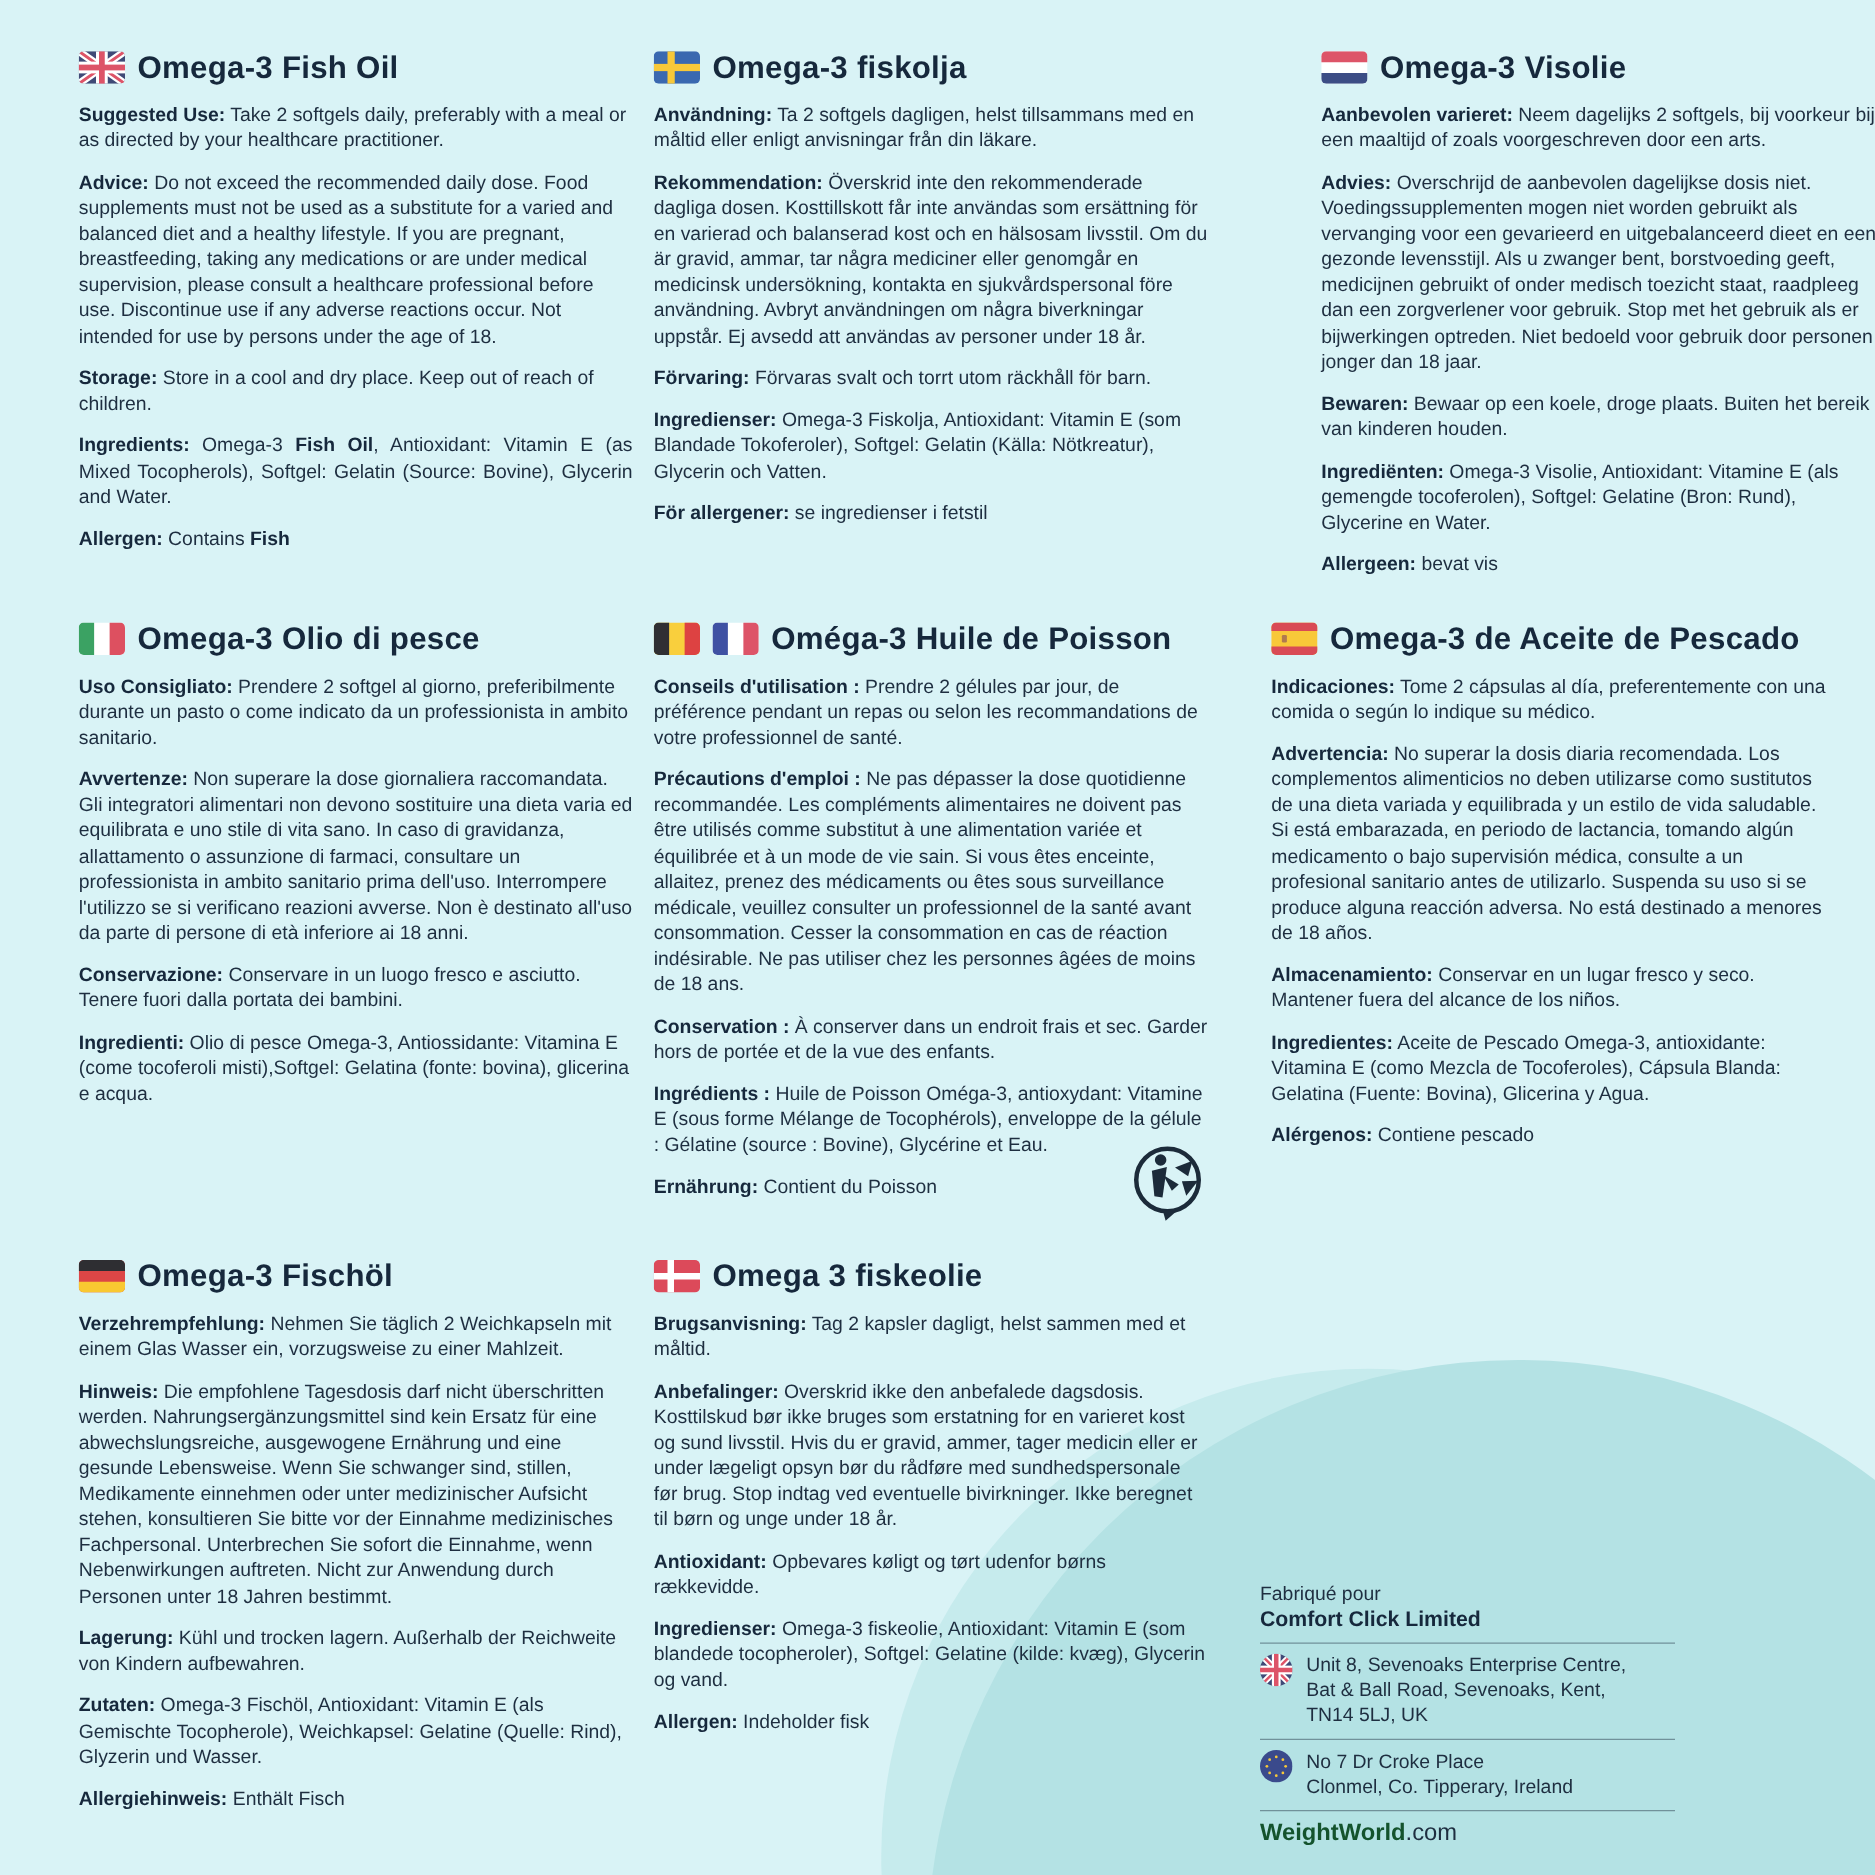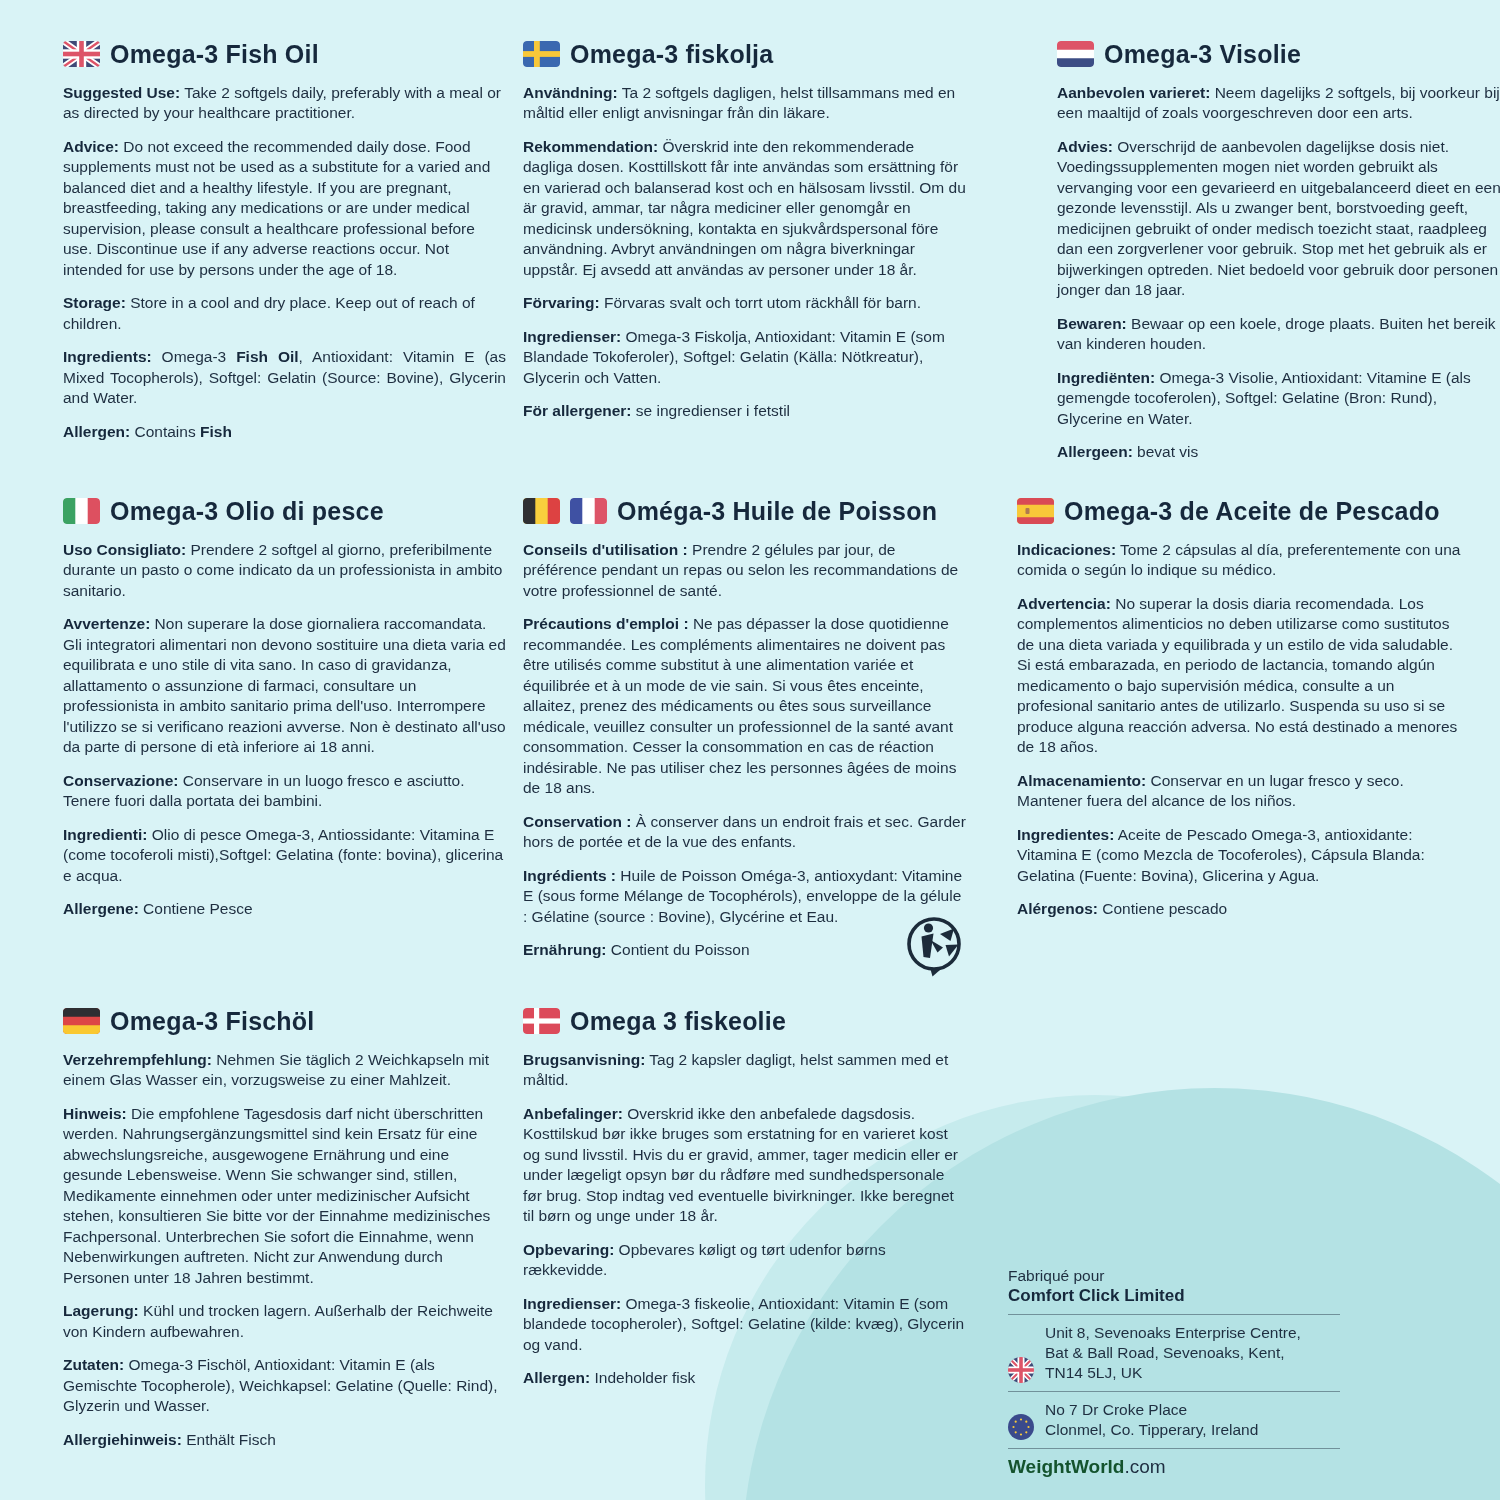--- a/index.html
+++ b/index.html
@@ -32,21 +32,21 @@
   .lang-section p:last-child{margin-bottom:0;}
   .lang-section p.justify{text-align:justify;}
   .b{font-weight:700;color:#16283c;}
 
   .triman{position:absolute;left:903px;top:908px;width:66px;height:74px;}
 
   .footer{position:absolute;left:1008px;top:1266px;width:332px;font-size:15.5px;line-height:20px;}
   .footer .made-for{margin:0;}
   .footer .company{margin:0;font-size:17px;font-weight:700;color:#16283c;}
   .footer hr{border:none;border-top:1px solid rgba(30,46,64,.45);margin:8px 0;}
-  .addr-row{display:flex;align-items:flex-end;gap:11px;}
+  .addr-row{display:flex;align-items:flex-start;gap:11px;}
   .addr-row .cflag{flex:0 0 auto;line-height:0;}
   .addr-text{white-space:pre-line;font-size:15.5px;line-height:20px;}
   .site{font-size:19px;margin-top:2px;}
   .site .wb{font-weight:700;color:#14532d;margin-top:20px;}
 </style>
 </head>
 <body>
 
 <div class="canvas">
   <div class="bg-circle light"></div>
@@ -116,21 +116,20 @@
               <path d="M3 0 h9.3 v26 h-9.3 a3 3 0 0 1 -3 -3 v-20 a3 3 0 0 1 3 -3 Z" fill="#3ba263"></path>
               <path d="M24.7 0 h9.3 a3 3 0 0 1 3 3 v20 a3 3 0 0 1 -3 3 h-9.3 Z" fill="#dd5060"></path>
             </svg>
           </span>
           <h2>Omega-3 Olio di pesce</h2>
         </div>
         <p><span class="b">Uso Consigliato:</span><span> Prendere 2 softgel al giorno, preferibilmente durante un pasto o come indicato da un professionista in ambito sanitario.</span></p>
         <p><span class="b">Avvertenze:</span><span> Non superare la dose giornaliera raccomandata. Gli integratori alimentari non devono sostituire una dieta varia ed equilibrata e uno stile di vita sano. In caso di gravidanza, allattamento o assunzione di farmaci, consultare un professionista in ambito sanitario prima dell'uso. Interrompere l'utilizzo se si verificano reazioni avverse. Non è destinato all'uso da parte di persone di età inferiore ai 18 anni.</span></p>
         <p><span class="b">Conservazione:</span><span> Conservare in un luogo fresco e asciutto. Tenere fuori dalla portata dei bambini.</span></p>
         <p><span class="b">Ingredienti:</span><span> Olio di pesce Omega-3, Antiossidante: Vitamina E (come tocoferoli misti),Softgel: Gelatina (fonte: bovina), glicerina e acqua.</span></p>
-        <p><span class="b">Allergene:</span><span> Contiene Pesce</span></p>
       </section>
       <section class="lang-section pos-fr">
         <div class="title-row">
           <span class="flag">
             <svg viewBox="0 0 37 26" width="37" height="26">
               <rect width="37" height="26" rx="3" fill="#f9cf3d"></rect>
               <path d="M3 0 h9.3 v26 h-9.3 a3 3 0 0 1 -3 -3 v-20 a3 3 0 0 1 3 -3 Z" fill="#2f2f33"></path>
               <path d="M24.7 0 h9.3 a3 3 0 0 1 3 3 v20 a3 3 0 0 1 -3 3 h-9.3 Z" fill="#dd4242"></path>
             </svg>
           </span>
@@ -190,21 +189,21 @@
             <svg viewBox="0 0 37 26" width="37" height="26">
               <rect width="37" height="26" rx="3" fill="#dc4a5a"></rect>
               <rect x="11" width="5.2" height="26" fill="#ffffff"></rect>
               <rect y="10.4" width="37" height="5.2" fill="#ffffff"></rect>
             </svg>
           </span>
           <h2>Omega 3 fiskeolie</h2>
         </div>
         <p><span class="b">Brugsanvisning:</span><span> Tag 2 kapsler dagligt, helst sammen med et måltid.</span></p>
         <p><span class="b">Anbefalinger:</span><span> Overskrid ikke den anbefalede dagsdosis. Kosttilskud bør ikke bruges som erstatning for en varieret kost og sund livsstil. Hvis du er gravid, ammer, tager medicin eller er under lægeligt opsyn bør du rådføre med sundhedspersonale før brug. Stop indtag ved eventuelle bivirkninger. Ikke beregnet til børn og unge under 18 år.</span></p>
-        <p><span class="b">Opbevaring:</span><span> Opbevares køligt og tørt udenfor børns rækkevidde.</span></p>
+        <p><span class="b">Antioxidant:</span><span> Opbevares køligt og tørt udenfor børns rækkevidde.</span></p>
         <p><span class="b">Ingredienser:</span><span> Omega-3 fiskeolie, Antioxidant: Vitamin E (som blandede tocopheroler), Softgel: Gelatine (kilde: kvæg), Glycerin og vand.</span></p>
         <p><span class="b">Allergen:</span><span> Indeholder fisk</span></p>
       </section>
     </div>
 
   <div class="triman">
     <svg viewBox="0 0 66 74" width="66" height="74">
       <g fill="none" stroke="#1c2b3a" stroke-width="3.6">
         <circle cx="31" cy="36" r="25"></circle>
       </g>

